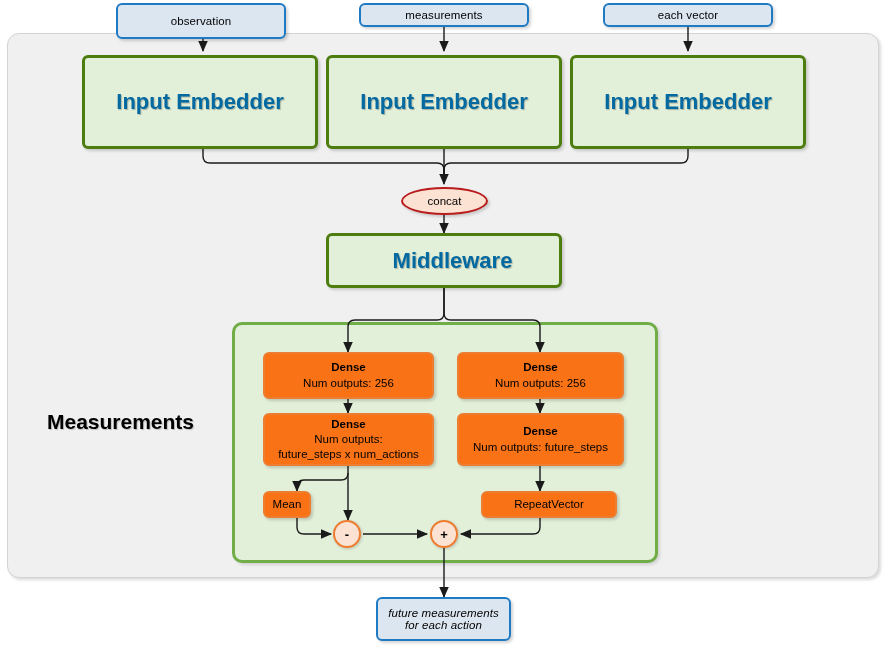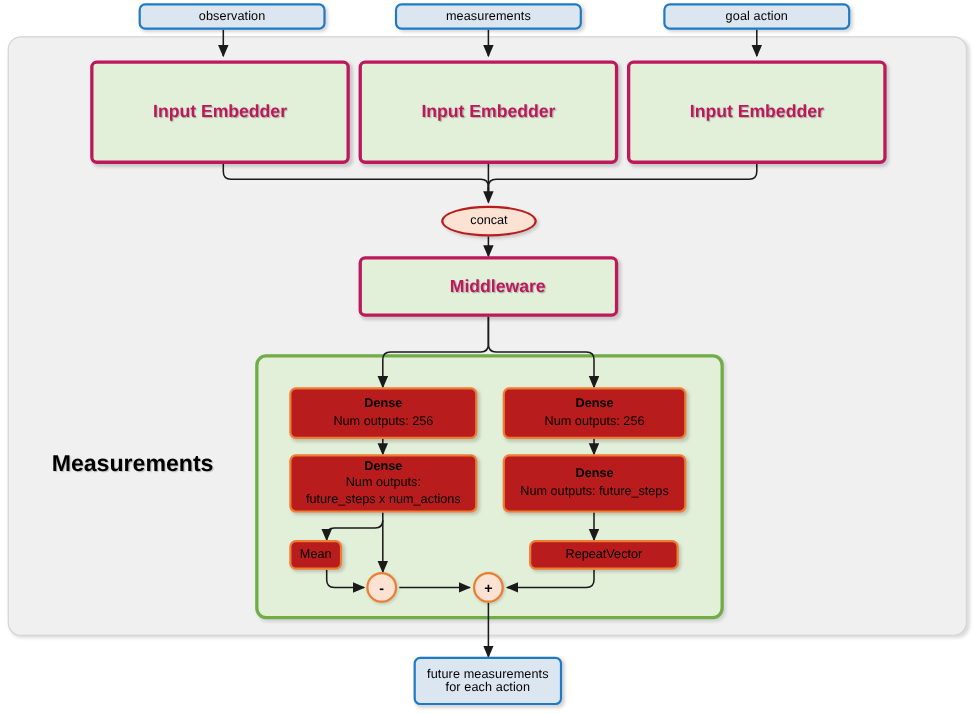--- a/index.html
+++ b/index.html
@@ -75,28 +75,28 @@
   }
   .node-blue {
     background: #dce6f1;
     border: 2px solid #1f7ac4;
     font-size: 11.5px;
     color: #000;
     letter-spacing: 0.1px;
   }
   .node-green {
     background: #e2efd9;
-    border: 3px solid #be185d;
-    font-size: 16px;
+    border: 3px solid #4d7c0f;
+    font-size: 22px;
     font-weight: bold;
-    color: #be185d;
+    color: #0369a1;
     text-shadow: 1px 1px 1px rgba(0,0,0,0.25);
   }
   .node-orange {
-    background: #b91c1c;
+    background: #f97316;
     border: 2px solid #ed7d31;
     font-size: 11.5px;
     color: #000;
     line-height: 1.32;
   }
   .ellipse {
     position: absolute;
     box-sizing: border-box;
     background: #fbe2d2;
     border: 2px solid #b91c1c;
@@ -182,28 +182,28 @@
       <path d="M444,149 L444,176"></path>
     </g>
     <path d="M444,170 L444,184" stroke="#1a1a1a" stroke-width="1.4" fill="none" marker-end="url(#arrow)"></path>
 
     <g stroke="#1a1a1a" stroke-width="1.4" fill="none">
       <path d="M444,288 L444,313 Q444,320 437,320 L355,320 Q348,320 348,327 L348,341"></path>
       <path d="M444,288 L444,313 Q444,320 451,320 L533,320 Q540,320 540,327 L540,341"></path>
     </g>
   </svg>
 
-  <div class="node node-blue" style="left:126px; top:3px; width:170px; height:24px;">
+  <div class="node node-blue" style="left:116px; top:3px; width:170px; height:36px;">
     <span>observation</span>
   </div>
   <div class="node node-blue" style="left:359px; top:3px; width:170px; height:24px;">
     <span>measurements</span>
   </div>
   <div class="node node-blue" style="left:603px; top:3px; width:170px; height:24px;">
-    <span>goal action</span>
+    <span>each vector</span>
   </div>
 
   <div class="node node-green" style="left:82px; top:55px; width:236px; height:94px;">
     <span>Input Embedder</span>
   </div>
   <div class="node node-green" style="left:326px; top:55px; width:236px; height:94px;">
     <span>Input Embedder</span>
   </div>
   <div class="node node-green" style="left:570px; top:55px; width:236px; height:94px;">
     <span>Input Embedder</span>
@@ -254,20 +254,20 @@
     <span>RepeatVector</span>
   </div>
 
   <div class="op-circle" style="left:333px; top:520px;">
     <span>-</span>
   </div>
   <div class="op-circle" style="left:430px; top:520px;">
     <span>+</span>
   </div>
 
-  <div class="node node-blue" style="left:376px; top:597px; width:135px; height:44px;">
+  <div class="node node-blue" style="left:376px; top:597px; width:135px; height:44px;font-style:italic;">
     <span class="stack">
       <span>future measurements</span><br>
       <span>for each action</span>
     </span>
   </div>
 
 </div>
 
 </body></html>

